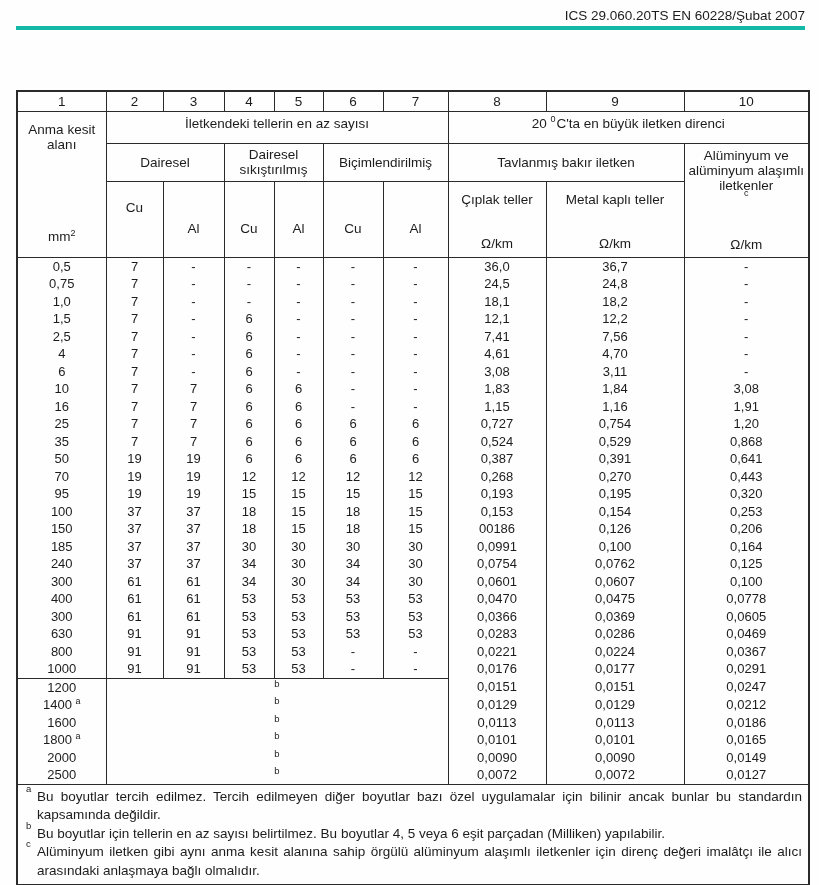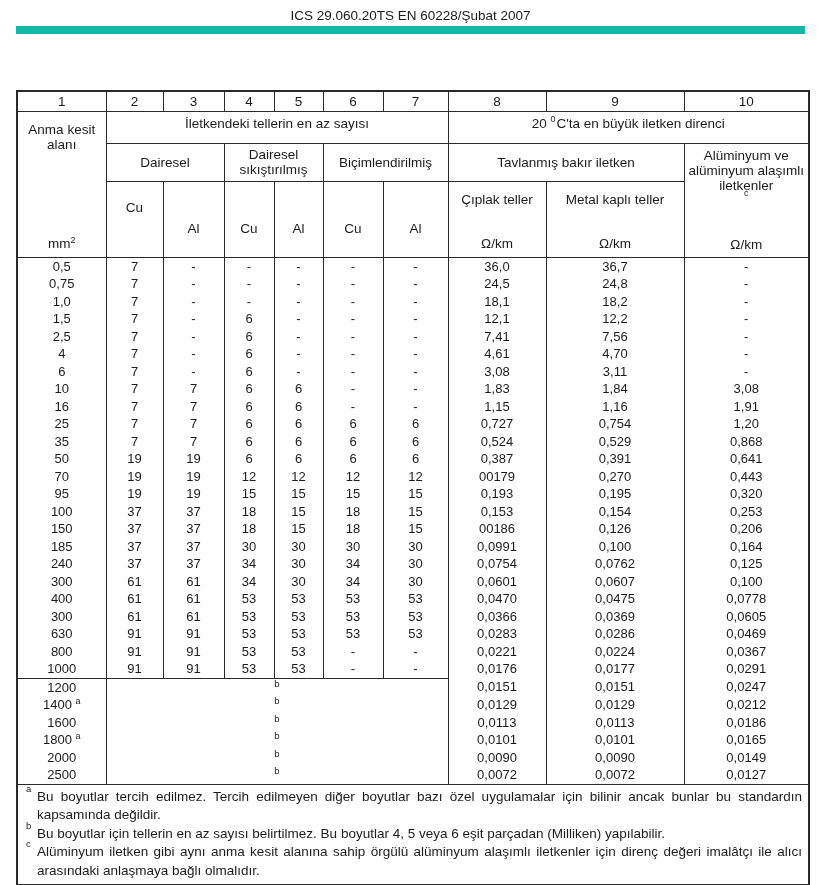--- a/index.html
+++ b/index.html
@@ -11,23 +11,23 @@
     background: #fefefe;
     color: #1c1c1c;
     font-family: "Liberation Sans", "DejaVu Sans", sans-serif;
     overflow: hidden;
   }
   
   .doc-header {
     position: absolute;
     left: 16px; right: 14px; top: 8px;
     display: flex;
-    justify-content: center;
+    justify-content: flex-end;
     align-items: flex-end;
-    border-bottom: 8px solid #14b8a6;
+    border-bottom: 4px solid #14b8a6;
     padding-bottom: 3px;
     font-size: 13.5px;
   }
   .doc-header .center { position: absolute; left: 0; right: 0; text-align: center; }
   .doc-header .left, .doc-header .right { position: relative; z-index: 1; background: transparent; }
   
   .doc-title {
     position: absolute;
     left: 18px; top: 50px;
     font-size: 14px;
@@ -111,21 +111,21 @@
         <th>4</th>
         <th>5</th>
         <th>6</th>
         <th>7</th>
         <th>8</th>
         <th>9</th>
         <th>10</th>
       </tr>
       <tr>
         <th rowspan="3" class="col1head" style="height:145px">
-          <div class="vflex" style="padding:10px 4px 6px 4px">
+          <div class="vflex" style="padding:10px 4px 13px 4px">
             <span>Anma kesit alanı</span>
             <span class="spacer"></span>
             <span><span>mm</span><sup>2</sup></span>
           </div>
         </th>
         <th colspan="6" style="height:32px">
           <div style="padding-bottom:8px"><span>İletkendeki tellerin en az sayısı</span></div>
         </th>
         <th colspan="3">
           <div style="padding-bottom:8px"><span>20 </span><sup class="sup0">0</sup><span>C'ta en büyük iletken direnci</span></div>
@@ -338,21 +338,21 @@
           <td>0,641</td>
         </tr>
         <tr>
           <td>70</td>
           <td>19</td>
           <td>19</td>
           <td>12</td>
           <td>12</td>
           <td>12</td>
           <td>12</td>
-          <td>00179</td>
+          <td>0,268</td>
           <td>0,270</td>
           <td>0,443</td>
         </tr>
         <tr>
           <td>95</td>
           <td>19</td>
           <td>19</td>
           <td>15</td>
           <td>15</td>
           <td>15</td>

